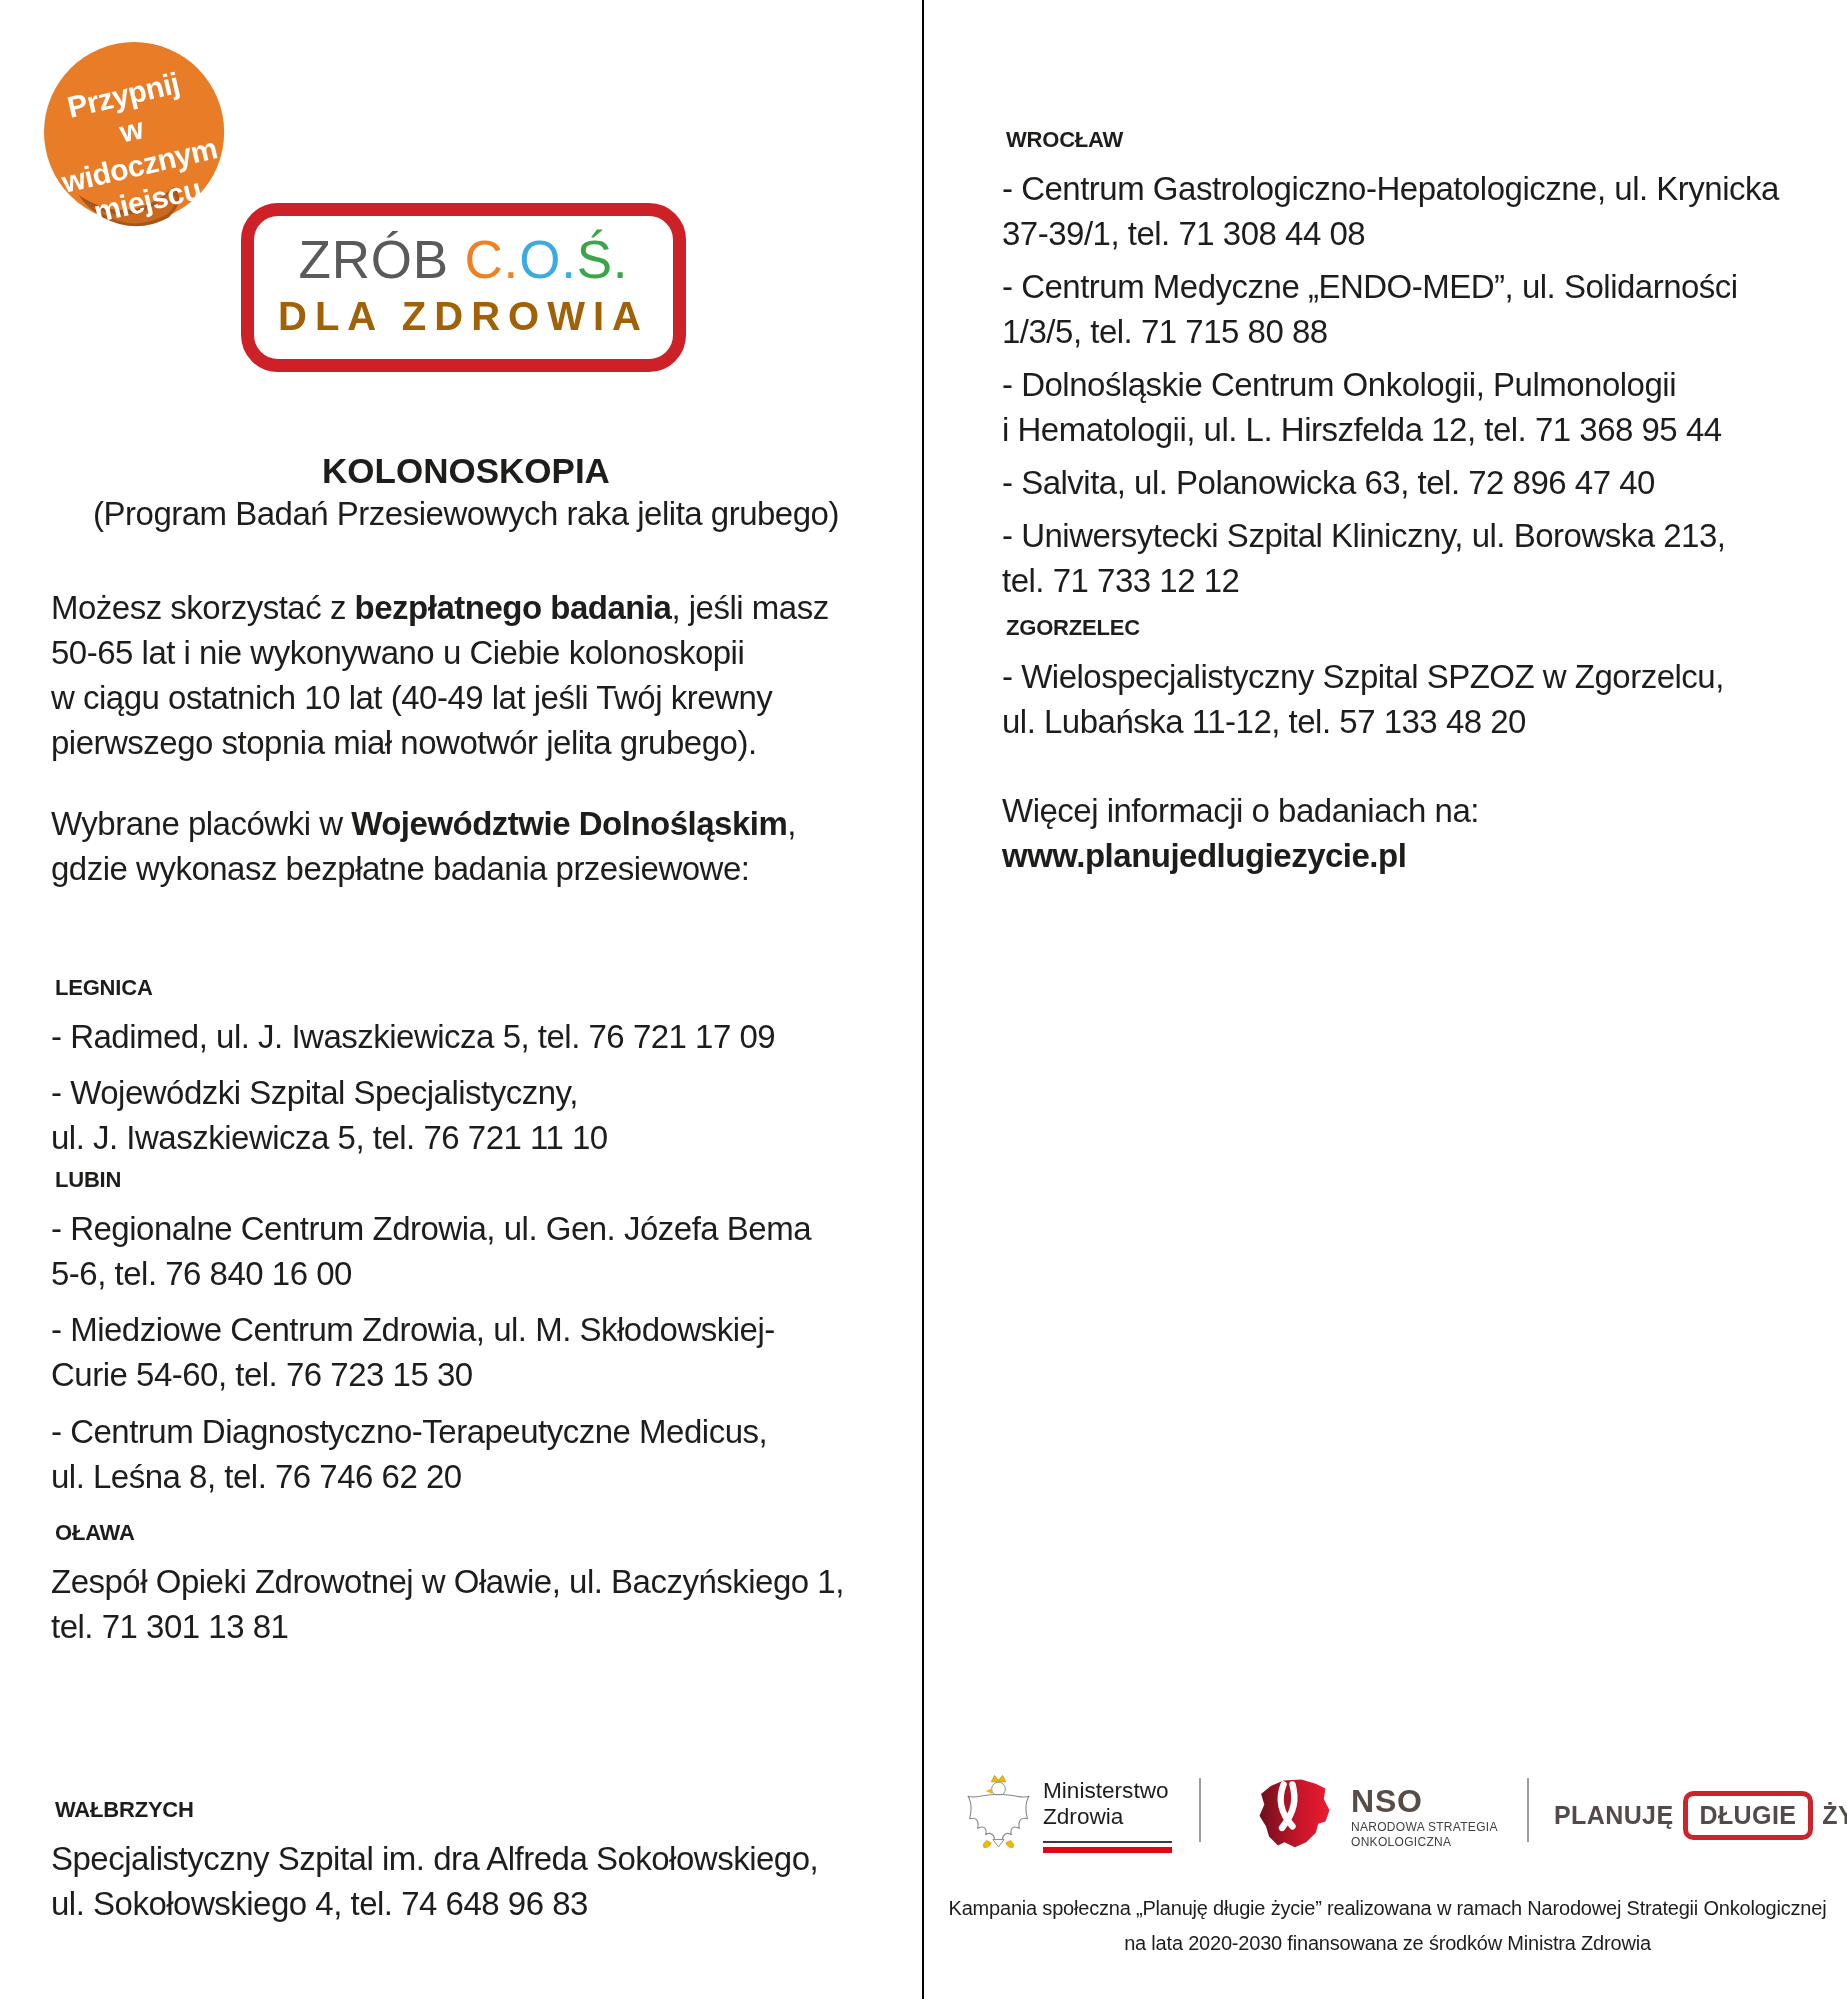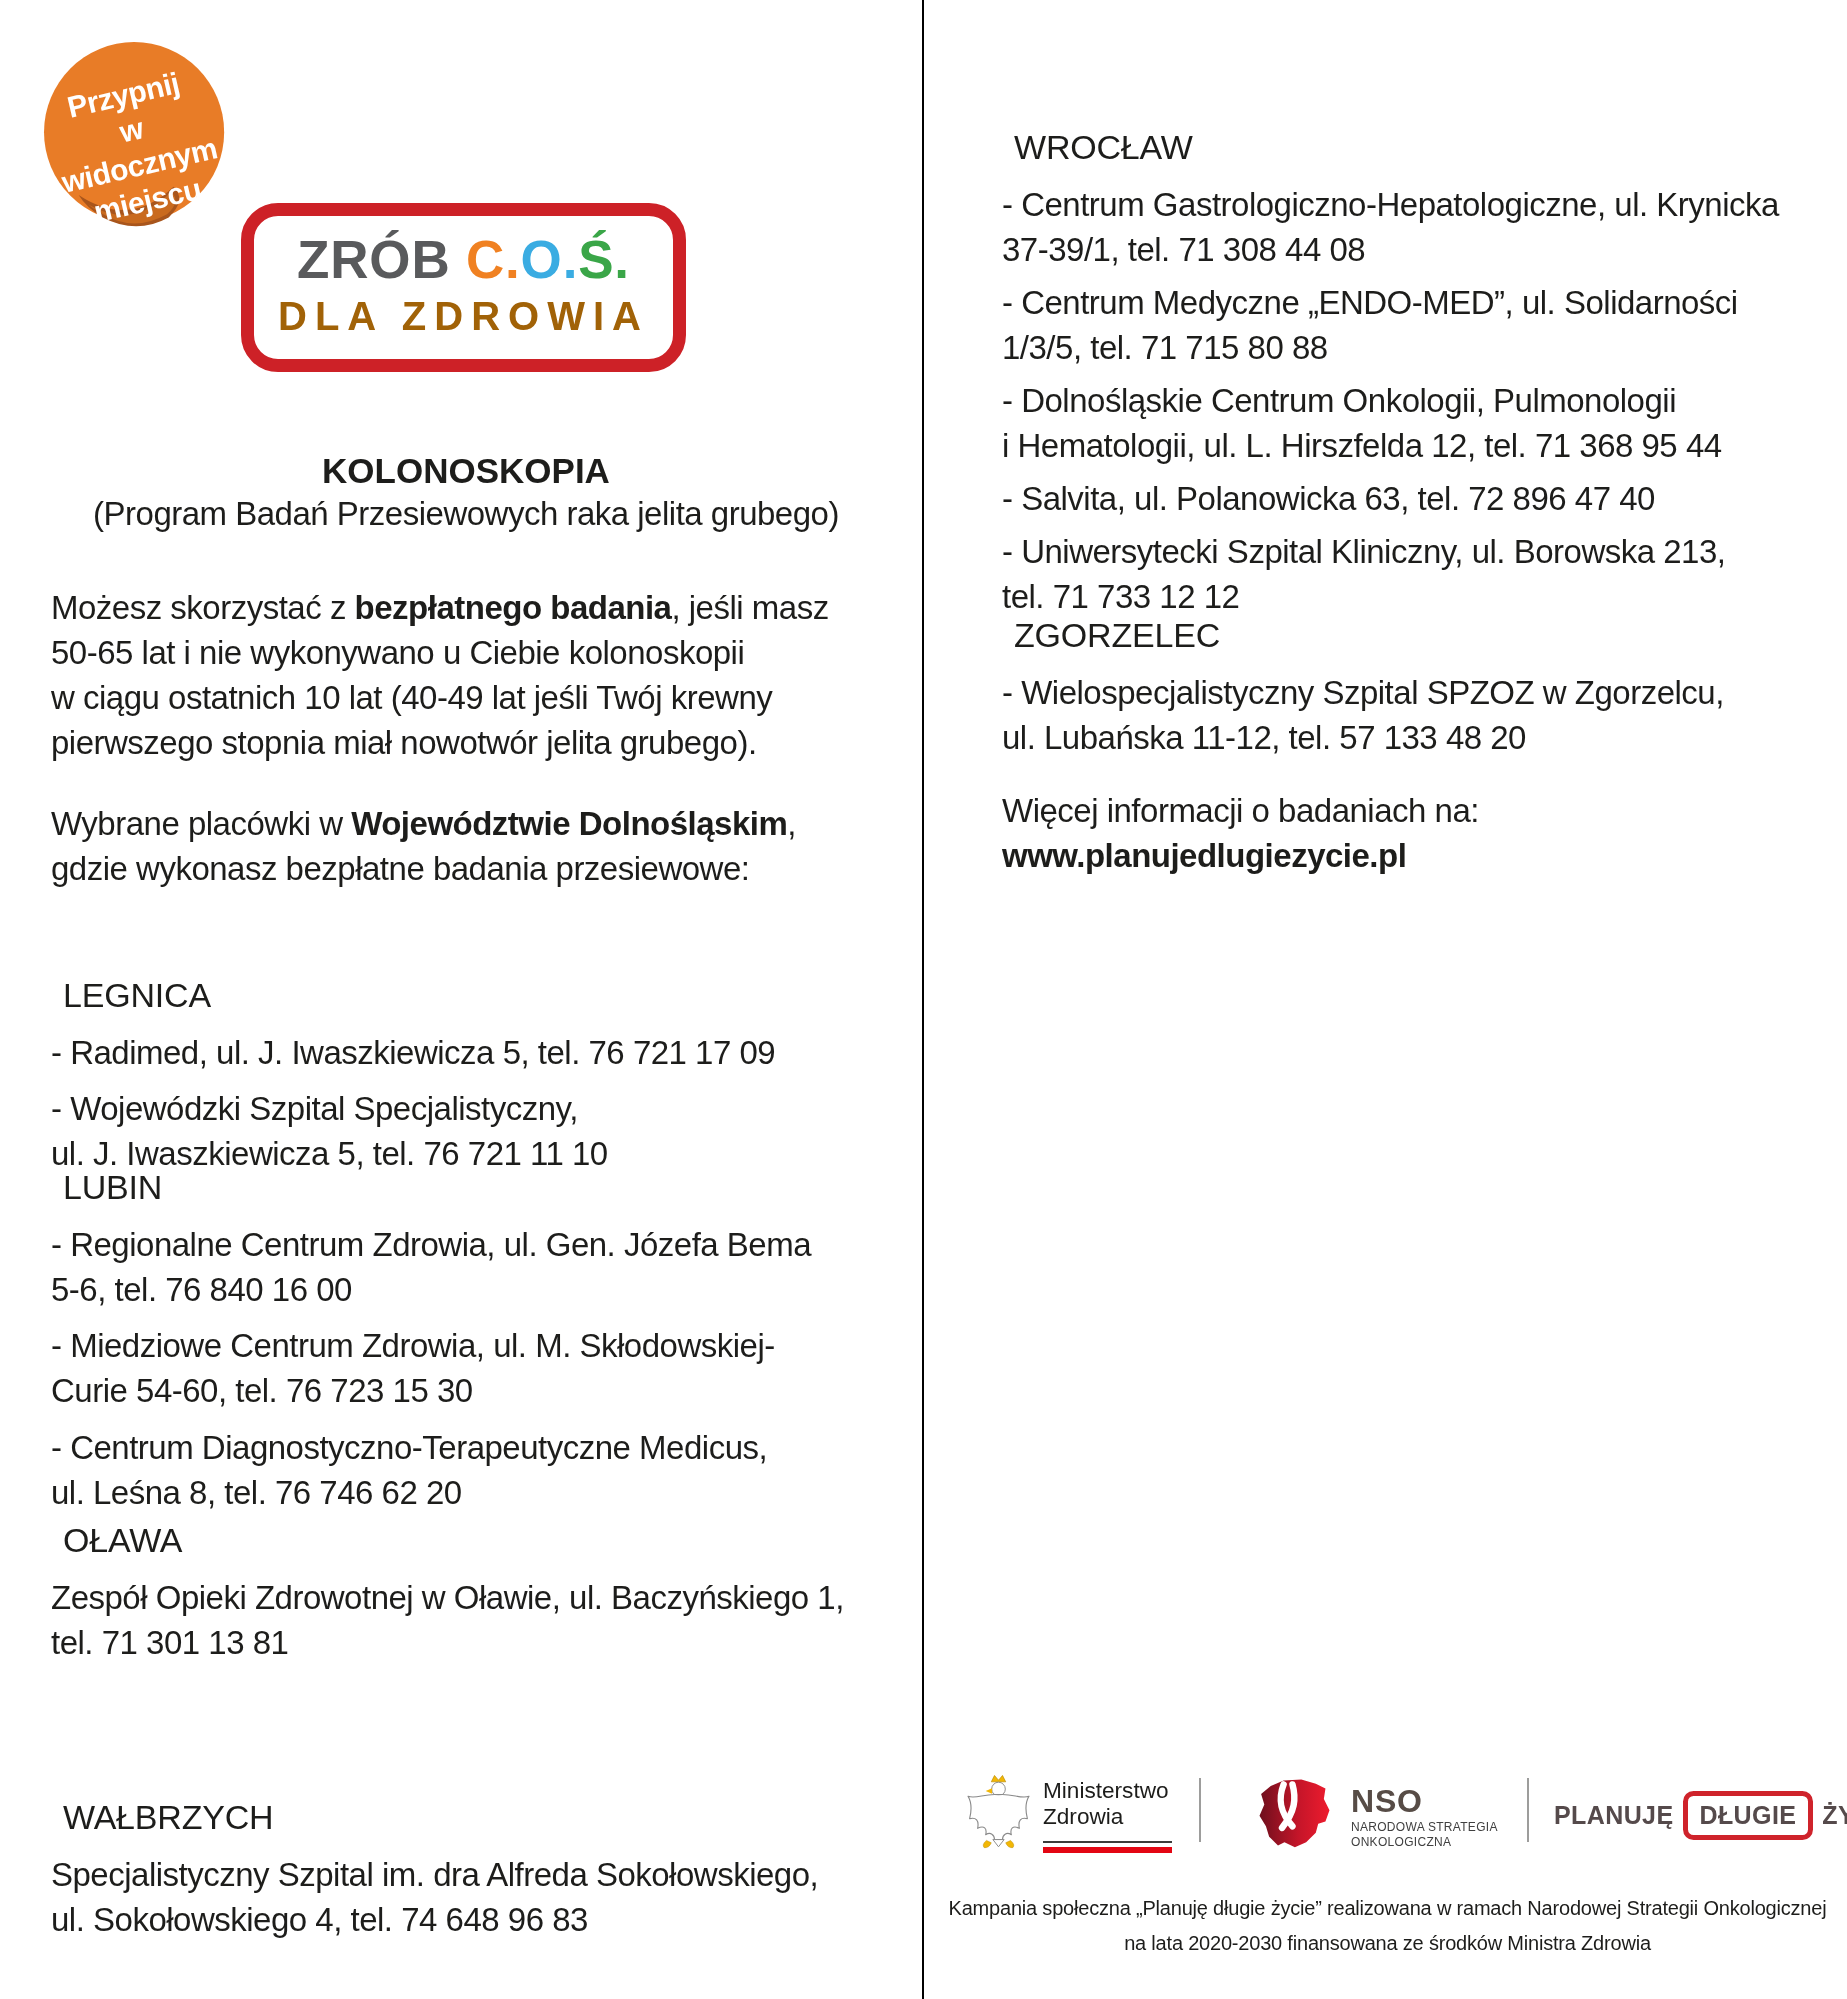--- a/index.html
+++ b/index.html
@@ -21,30 +21,30 @@
     transform:rotate(-13deg);color:#fff;font-weight:bold;font-size:30px;line-height:36px;
     white-space:pre-line;letter-spacing:-0.4px;
   }
 
   
   .logo-wrap{left:51px;top:203px;width:825px;display:flex;justify-content:center;}
   .logo-box{
     border:13px solid #cd2127;border-radius:37px;background:#fff;
     padding:16px 24px 19.3px;text-align:center;
   }
-  .logo-line1{font-weight:bold;font-size:53px;line-height:56px;letter-spacing:0.8px;white-space:nowrap;}
+  .logo-line1{font-weight:normal;font-size:53px;line-height:56px;letter-spacing:0.8px;white-space:nowrap;}
   .logo-line2{font-weight:bold;font-size:40px;line-height:47px;letter-spacing:8px;color:#a16207;margin-top:5px;white-space:nowrap;}
   .lg-gray{color:#595a5c;} .lg-orange{color:#f08122;} .lg-blue{color:#3aace2;} .lg-green{color:#3aa648;}
 
   
   .leftcol{left:51px;top:0;width:830px;}
   .rightcol{left:1002px;top:0;width:810px;}
   .sec{position:absolute;left:0;width:100%;}
   .body-text{font-size:33px;line-height:45px;letter-spacing:-0.5px;white-space:pre-line;}
-  .city-head{font-size:34px;line-height:45px;font-weight:normal;letter-spacing:-0.2px;margin:12px;}
+  .city-head{font-size:22px;line-height:45px;font-weight:bold;letter-spacing:-0.2px;margin:4px;}
   .fac-item{white-space:pre-line;margin-bottom:11.3px;}
   .rightcol .fac-item{margin-bottom:8px;}
   .fac-item:last-child{margin-bottom:0;}
 
   .title-block{top:448px;text-align:center;}
   .doc-title{font-size:35px;line-height:45px;font-weight:bold;}
   .doc-subtitle{font-size:33px;line-height:42px;letter-spacing:-0.5px;}
 
   .sec-intro{top:585px;}
   .sec-facilities{top:801px;}

